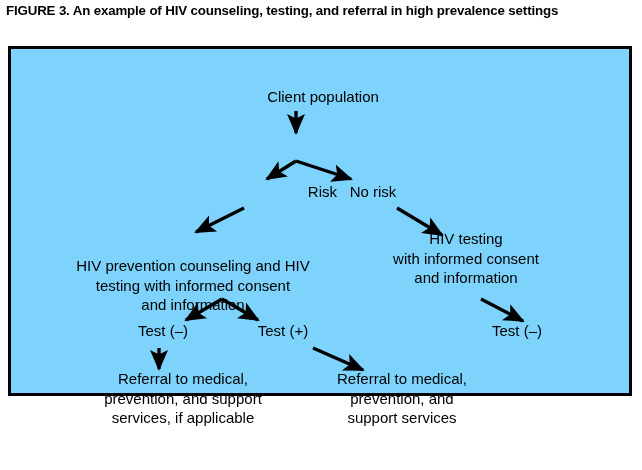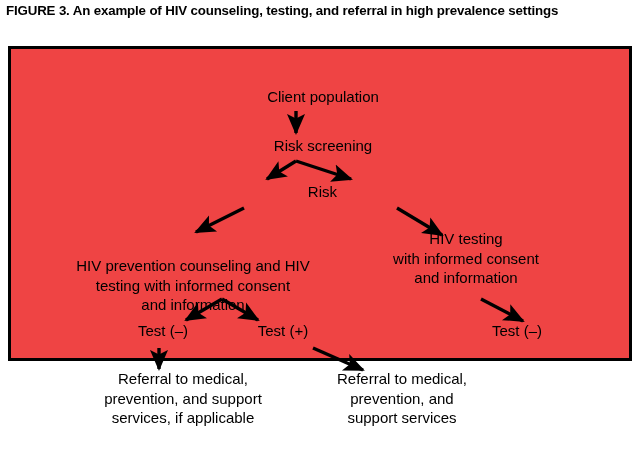--- a/index.html
+++ b/index.html
@@ -31,24 +31,24 @@
     line-height: 17px;
     letter-spacing: -0.15px;
     color: #000000;
   }
   
   #frame {
     position: absolute;
     left: 8px;
     top: 46px;
     width: 624px;
-    height: 315px;
+    height: 350px;
     border: 3px solid #000000;
     box-sizing: border-box;
-    background: #ef4444;
+    background: #7dd3fc;
   }
   #canvas {
     position: absolute;
     left: 0;
     top: 0;
     width: 624px;
     height: 410px;
   }
   
   .node {
@@ -105,24 +105,24 @@
 
       <line x1="470" y1="250" x2="512" y2="272" stroke="#000000" stroke-width="3.4" marker-end="url(#ah)"></line>
 
       <line x1="148" y1="299" x2="148" y2="320" stroke="#000000" stroke-width="3.4" marker-end="url(#ah)"></line>
 
       <line x1="302" y1="299" x2="352" y2="321" stroke="#000000" stroke-width="3.4" marker-end="url(#ah)"></line>
     </svg>
 
     <div class="node" id="n-client">Client population</div>
 
-    <div class="node" id="n-screening">Risk screening</div>
 
     <div class="node" id="n-risk">Risk</div>
 
+    <div class="node" id="n-norisk">No risk</div>
 
     <div class="node" id="n-left-block">HIV prevention counseling and HIV
 testing with informed consent
 and information</div>
 
     <div class="node" id="n-right-block">HIV testing
 with informed consent
 and information</div>
 
     <div class="node" id="n-test-neg-1">Test (–)</div>

